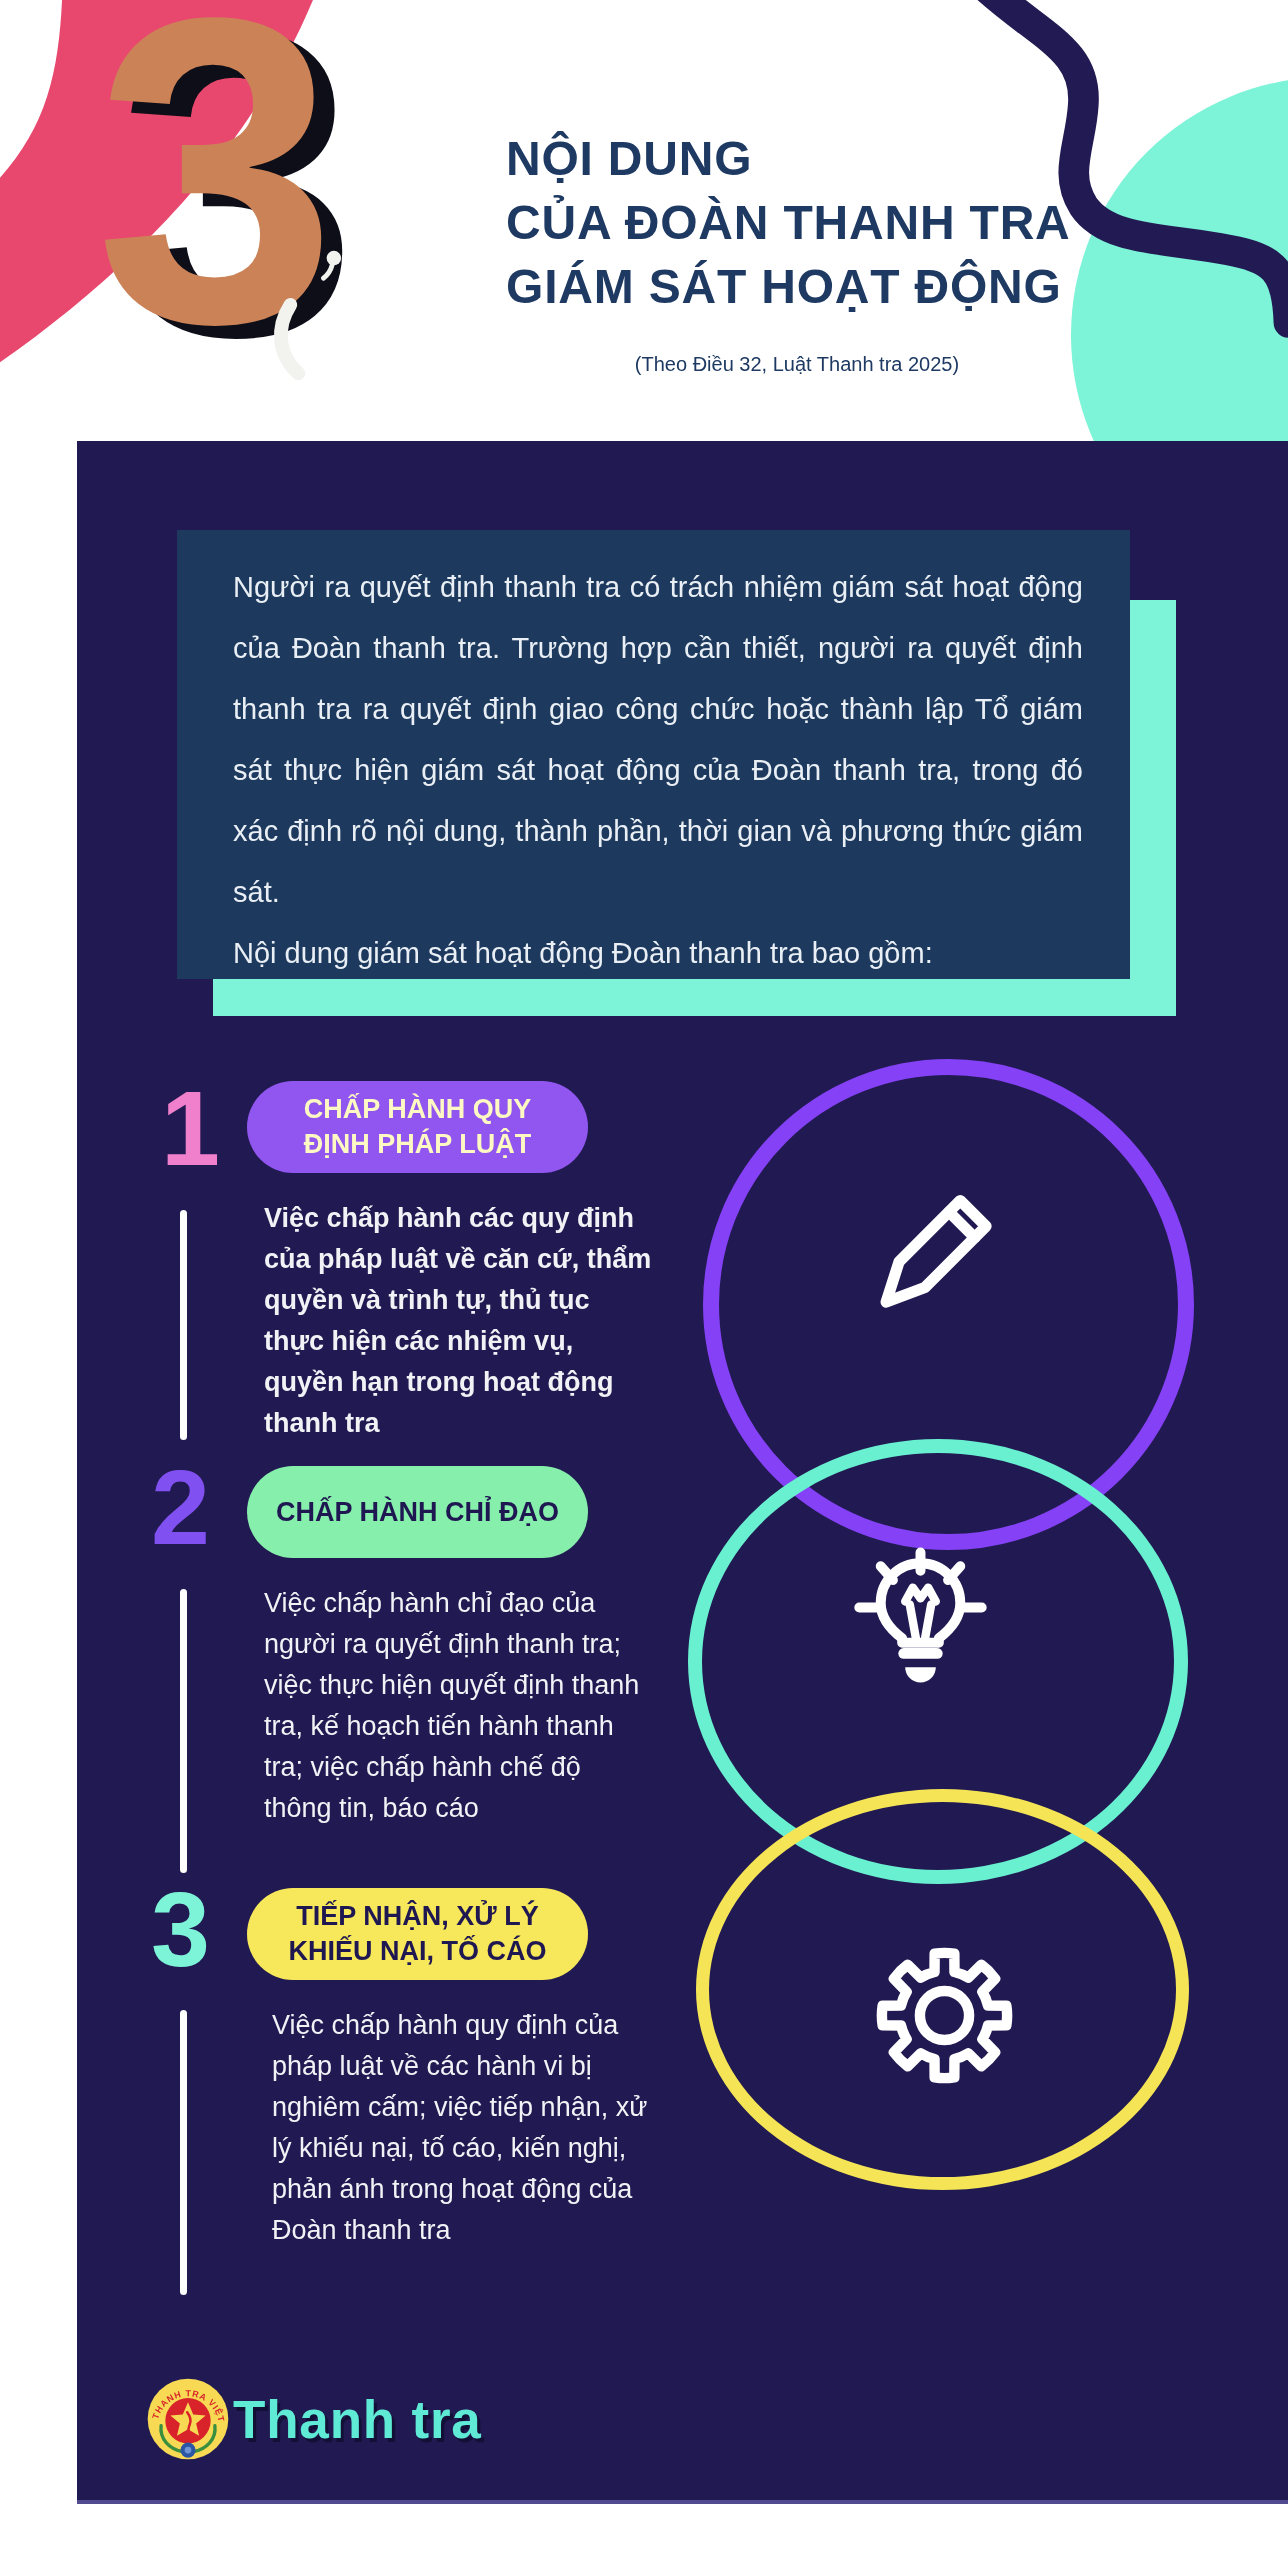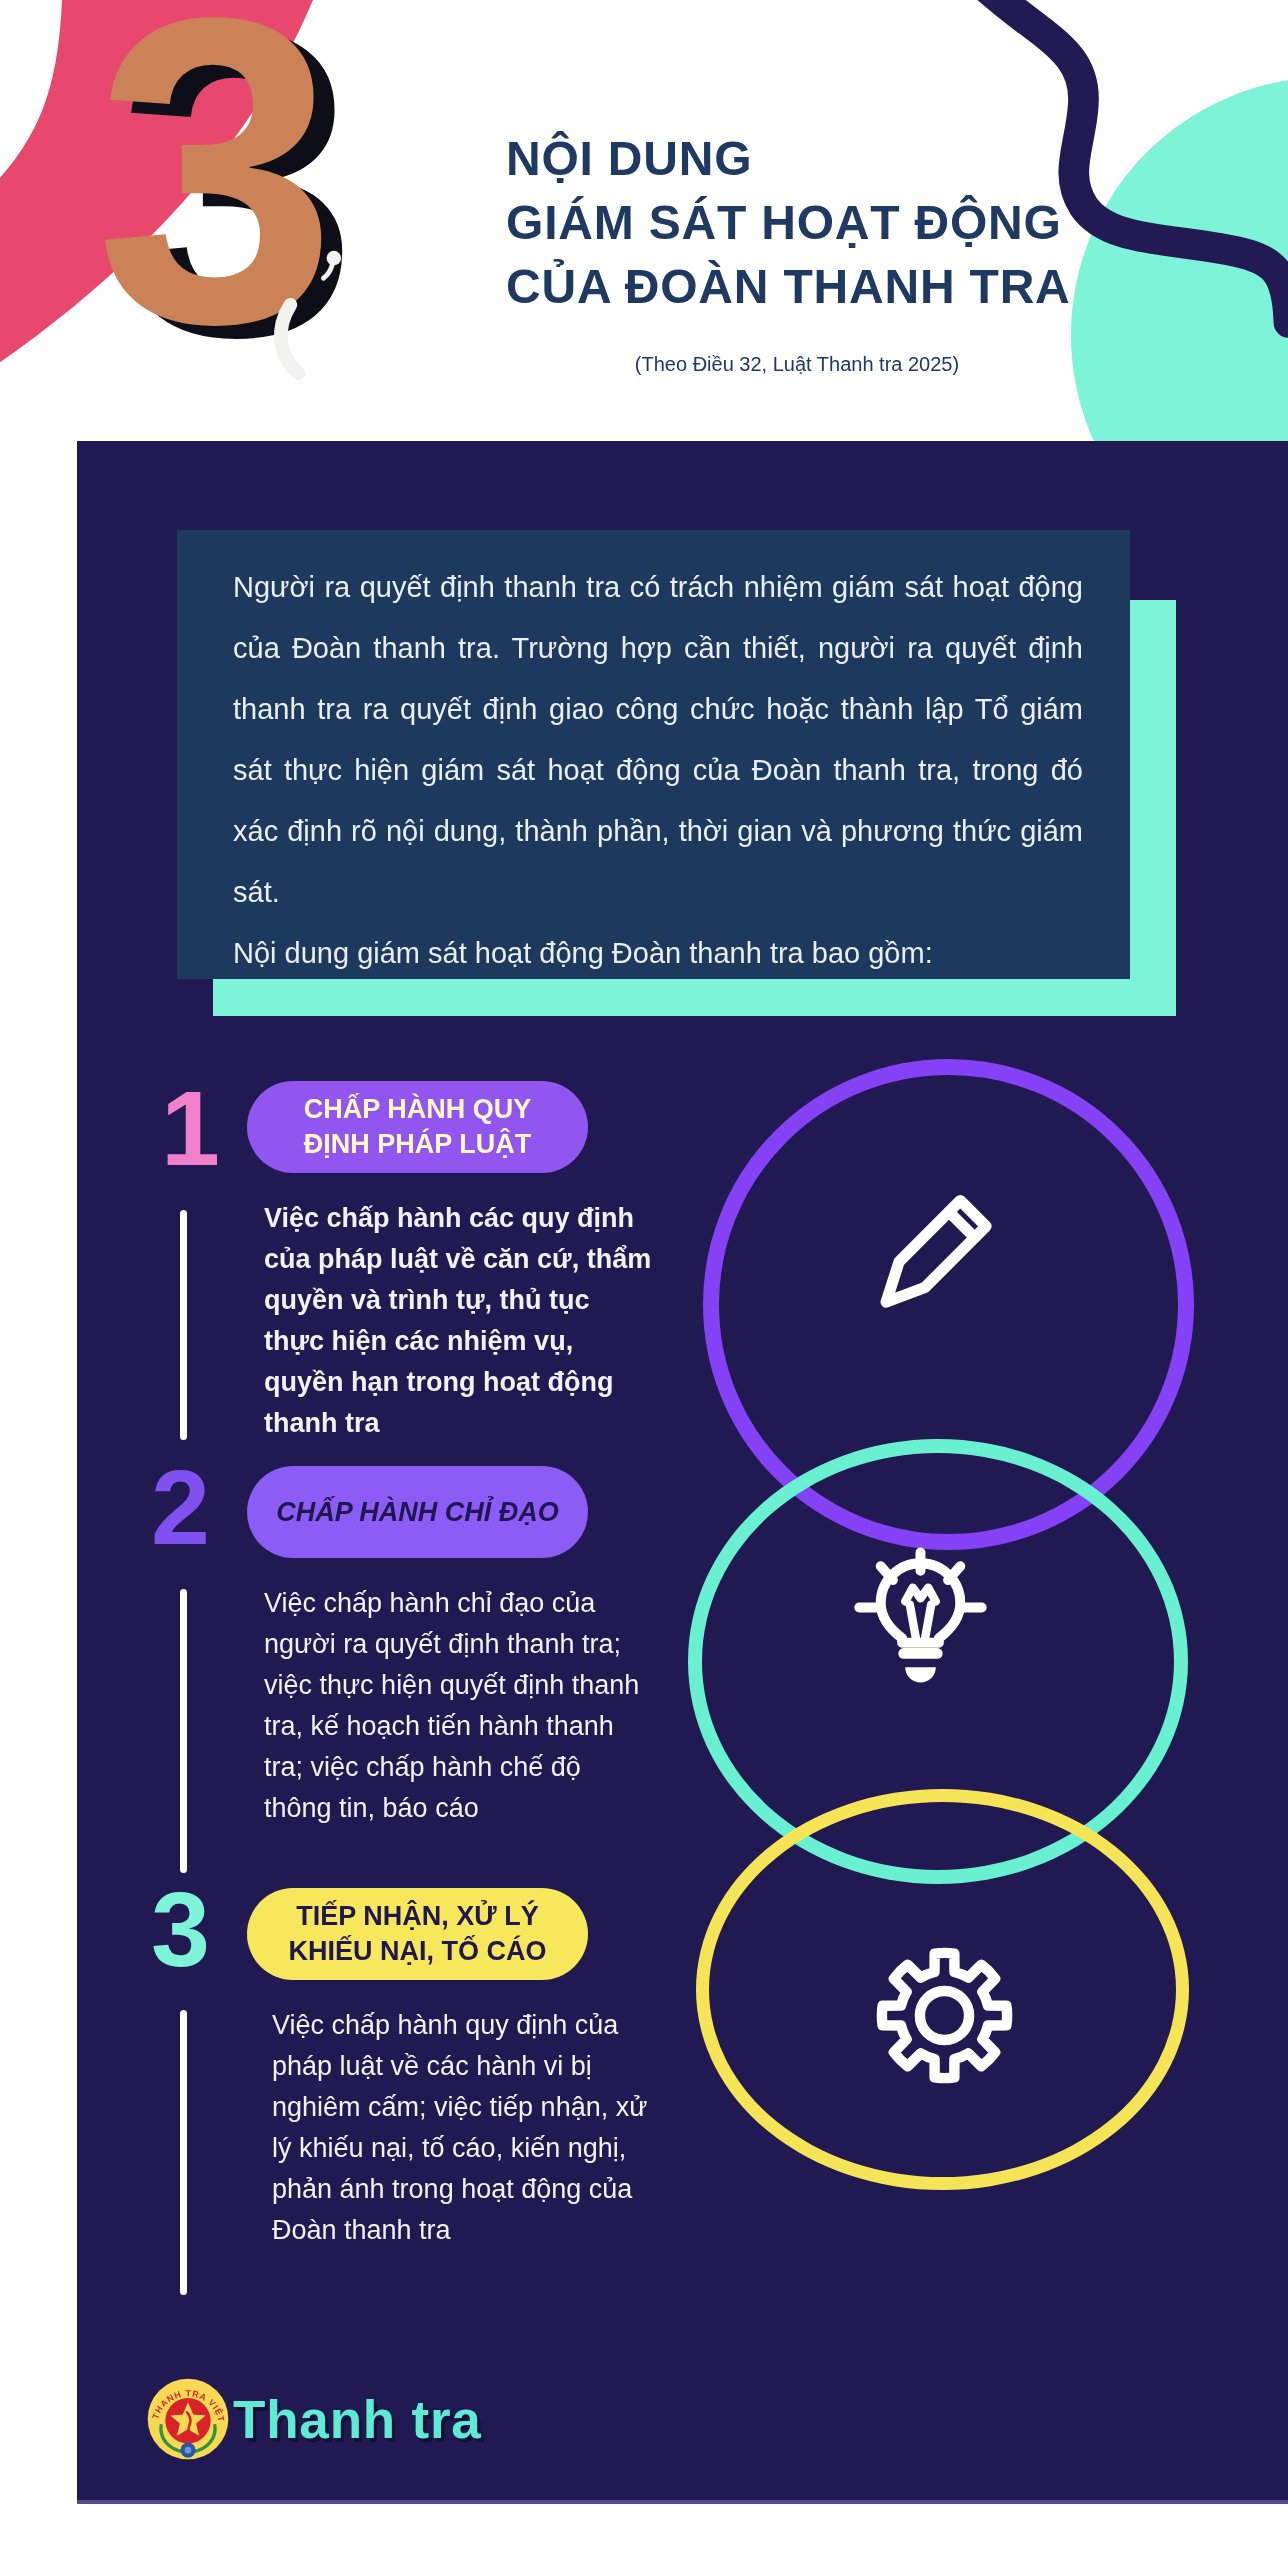--- a/index.html
+++ b/index.html
@@ -83,42 +83,42 @@
 
   <div class="big3">3</div>
   <svg class="big3-hl" width="89" height="141" viewBox="0 0 110 175">
     <path d="M30 78 C12 106 14 140 40 163" fill="none" stroke="#f2f2ef" stroke-width="17" stroke-linecap="round"></path>
     <circle cx="84" cy="20" r="9" fill="#f2f2ef"></circle>
     <path d="M82 28 C80 36 76 41 71 45" fill="none" stroke="#f2f2ef" stroke-width="6" stroke-linecap="round"></path>
   </svg>
 
   <div class="title">
     <div>NỘI DUNG</div>
+    <div>CỦA ĐOÀN THANH TRA</div>
     <div>GIÁM SÁT HOẠT ĐỘNG</div>
-    <div>CỦA ĐOÀN THANH TRA</div>
   </div>
   <div class="subtitle">(Theo Điều 32, Luật Thanh tra 2025)</div>
 
   <div class="main-box">
 
     <div class="intro-shadow"></div>
     <div class="intro-box">
       <p class="intro-p">Người ra quyết định thanh tra có trách nhiệm giám sát hoạt động của Đoàn thanh tra. Trường hợp cần thiết, người ra quyết định thanh tra ra quyết định giao công chức hoặc thành lập Tổ giám sát thực hiện giám sát hoạt động của Đoàn thanh tra, trong đó xác định rõ nội dung, thành phần, thời gian và phương thức giám sát.</p>
       <p class="intro-close">Nội dung giám sát hoạt động Đoàn thanh tra bao gồm:</p>
     </div>
 
     <div class="num n1" style="color: rgb(241, 128, 204);">1</div>
     <div class="badge b1" style="background: rgb(145, 86, 240);">
       <span style="color: #fef9c3;">CHẤP HÀNH QUY ĐỊNH PHÁP LUẬT</span>
     </div>
     <div class="vline l1"></div>
     <div class="body-text t1">Việc chấp hành các quy định của pháp luật về căn cứ, thẩm quyền và trình tự, thủ tục thực hiện các nhiệm vụ, quyền hạn trong hoạt động thanh tra</div>
 
     <div class="num n2" style="color: rgb(129, 80, 240);">2</div>
-    <div class="badge b2" style="background: #8b5cf6; font-style: italic;">
+    <div class="badge b2" style="background: #86efac;">
       <span style="color: rgb(31, 23, 81);">CHẤP HÀNH CHỈ ĐẠO</span>
     </div>
     <div class="vline l2"></div>
     <div class="body-text t2">Việc chấp hành chỉ đạo của người ra quyết định thanh tra; việc thực hiện quyết định thanh tra, kế hoạch tiến hành thanh tra; việc chấp hành chế độ thông tin, báo cáo</div>
 
     <div class="num n3" style="color: rgb(125, 243, 216);">3</div>
     <div class="badge b3" style="background: rgb(247, 231, 90);">
       <span style="color: rgb(31, 23, 81);">TIẾP NHẬN, XỬ LÝ KHIẾU NẠI, TỐ CÁO</span>
     </div>
     <div class="vline l3"></div>

